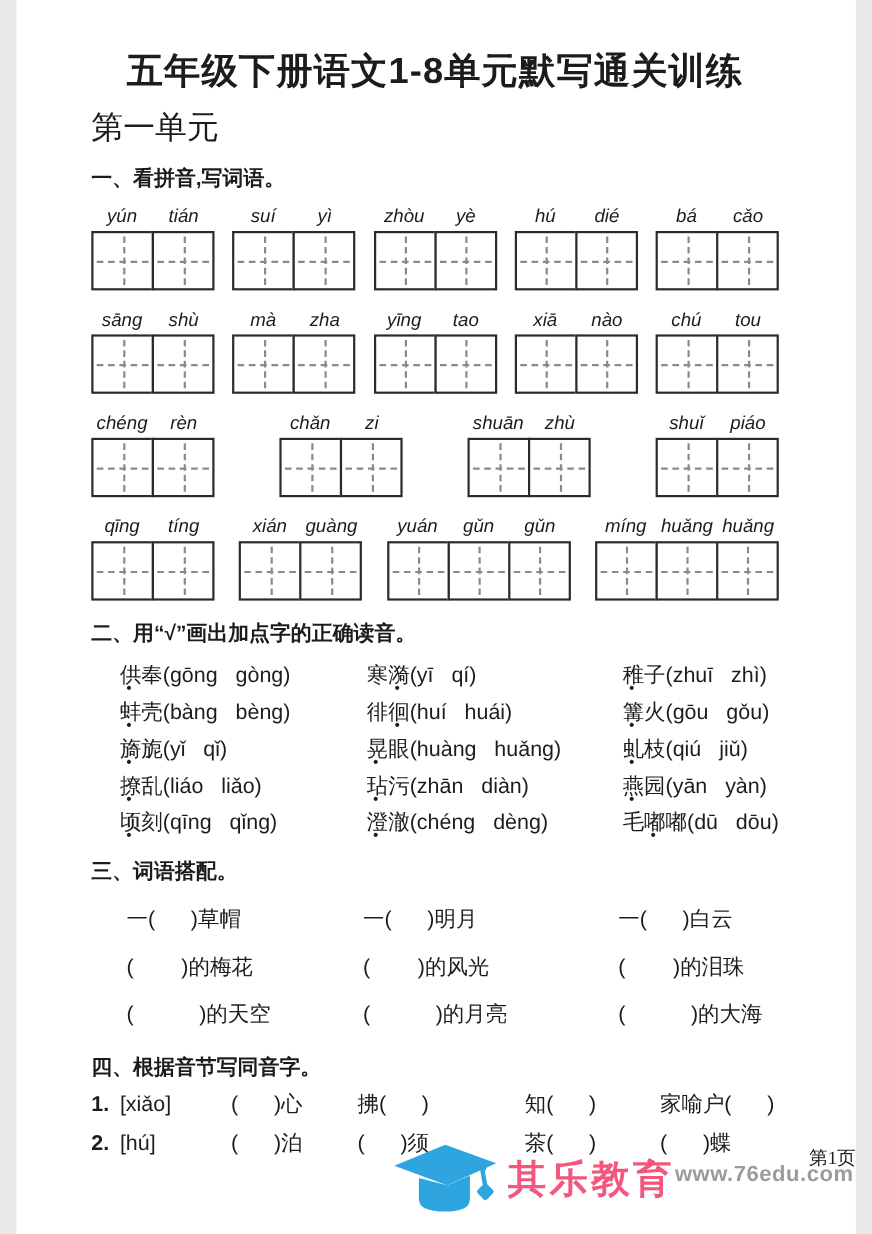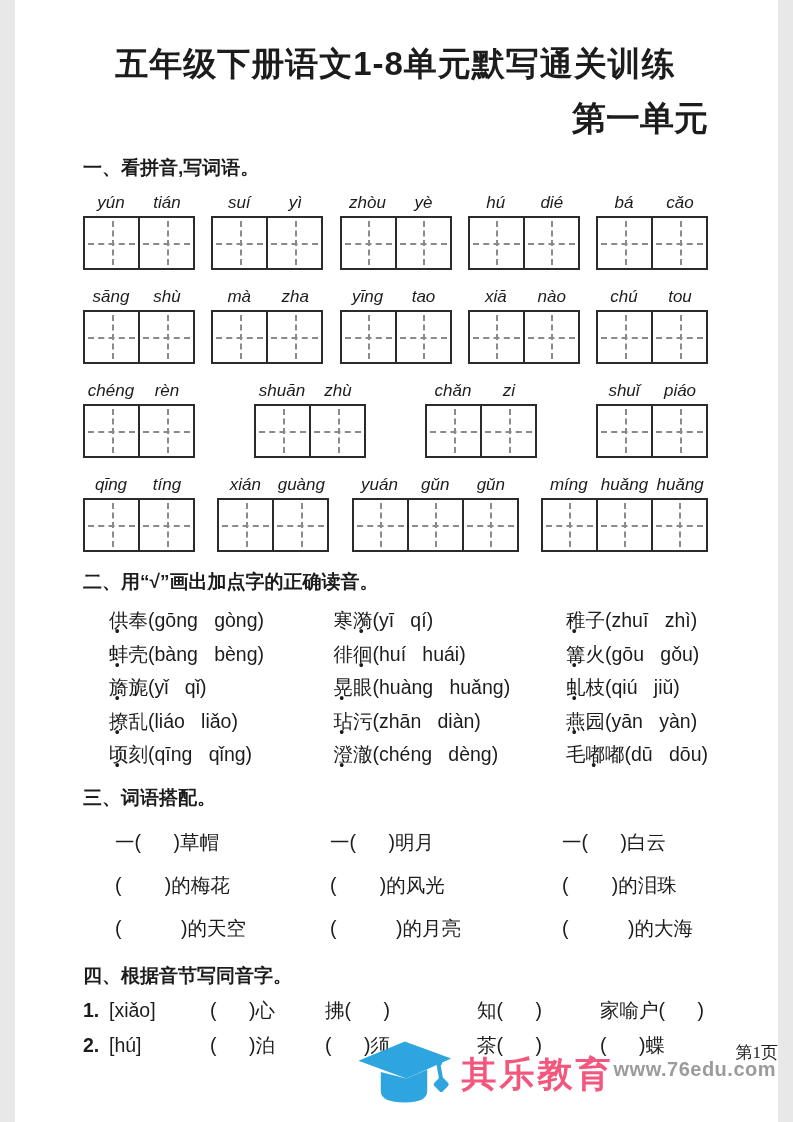--- a/index.html
+++ b/index.html
@@ -5,21 +5,21 @@
   * { margin:0; padding:0; box-sizing:border-box; }
   html,body { background:#e8e8e8; }
   body { font-family:"Liberation Sans","DejaVu Sans",sans-serif; }
   .sheet {
     position:relative; width:763px; height:1122px; margin:0 auto;
     background:#ffffff; color:#1c1c1c; overflow:hidden;
   }
   .page { padding:42px 70px 0 68px; }
 
   .title { text-align:center; font-size:33px; font-weight:bold; letter-spacing:1px; }
-  .subtitle { text-align:right; font-size:34px; font-weight:bold; margin-top:9px; }
+  .subtitle { text-align:left; font-size:29px; font-weight:normal; margin-top:9px; }
 
   .sec-heading { font-size:19px; font-weight:bold; margin-top:13px; }
 
   
   .s1 { margin-top:12px; }
   .prow { display:flex; justify-content:space-between; margin-bottom:17px;font-style:italic; }
   .plabels { display:flex; font-size:17px; height:23px; }
   .plabels span { flex:1; text-align:center; white-space:nowrap; }
   .boxes { display:flex; }
   .cell { width:57px; height:54px; border:2px solid #2b2b2b; margin-left:-2px; position:relative; background:#fff; }
@@ -183,32 +183,32 @@
               <span>chéng</span>
               <span>rèn</span>
             </div>
           <div class="boxes">
               <div class="cell"></div>
               <div class="cell"></div>
             </div>
         </div>
         <div class="pgroup">
           <div class="plabels">
+              <span>chǎn</span>
+              <span>zi</span>
+            </div>
+          <div class="boxes">
+              <div class="cell"></div>
+              <div class="cell"></div>
+            </div>
+        </div>
+        <div class="pgroup">
+          <div class="plabels">
               <span>shuān</span>
               <span>zhù</span>
-            </div>
-          <div class="boxes">
-              <div class="cell"></div>
-              <div class="cell"></div>
-            </div>
-        </div>
-        <div class="pgroup">
-          <div class="plabels">
-              <span>chǎn</span>
-              <span>zi</span>
             </div>
           <div class="boxes">
               <div class="cell"></div>
               <div class="cell"></div>
             </div>
         </div>
         <div class="pgroup">
           <div class="plabels">
               <span>shuǐ</span>
               <span>piáo</span>

